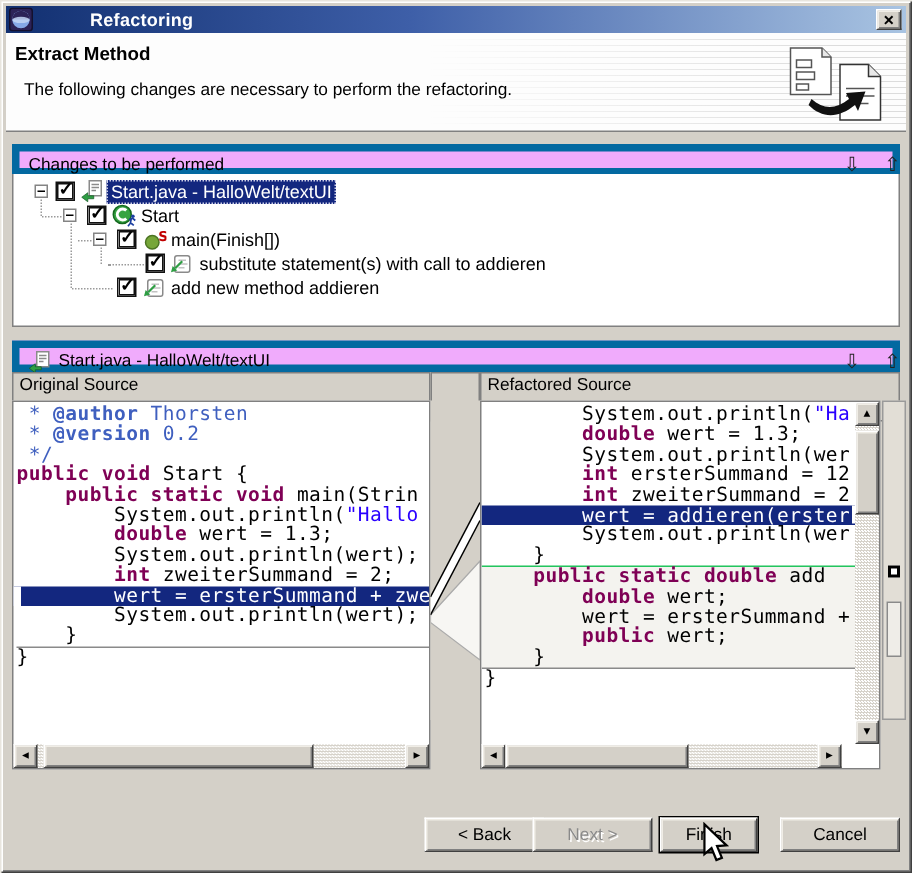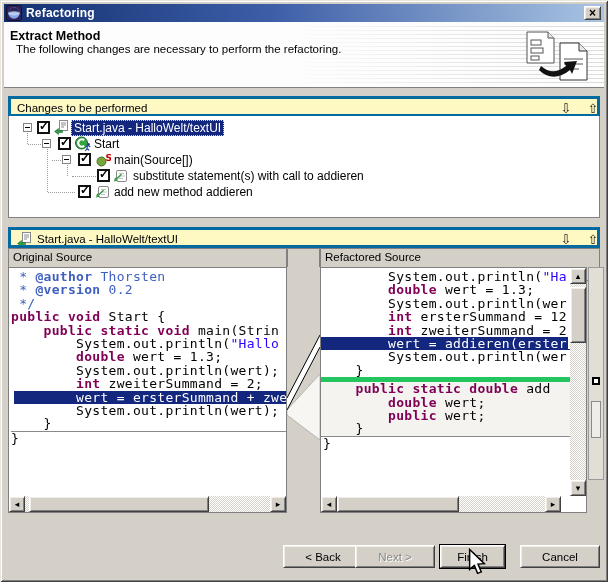--- a/index.html
+++ b/index.html
@@ -4,37 +4,37 @@
 <style>
   html,body{margin:0;padding:0;background:#d4d0c8;}
   *{box-sizing:border-box;}
   .dialog{position:relative;width:608px;height:582px;background:var(--bg,#d4d0c8);
     font-family:"Liberation Sans",sans-serif;overflow:hidden;
     box-shadow:inset 1px 1px 0 #e8e5de, inset -1px -1px 0 #404040,
                inset 2px 2px 0 #fff, inset -2px -2px 0 #808080;}
   
   .titlebar{position:absolute;left:4px;top:4px;width:600px;height:18px;
     background:linear-gradient(90deg,var(--tg1,#123071) 0%,#3e5fa8 45%,var(--tg2,#a9c4e2) 100%);
-    display:flex;align-items:center;}
+    display:flex;align-items:center;gap:34px;}
   .titlebar .tico{width:16px;height:16px;margin-left:2px;}
   .titlebar .ttext{color:#fff;font-weight:bold;font-size:12px;margin-left:4px;letter-spacing:.2px;}
   .closebtn{position:absolute;right:3px;top:2px;width:17px;height:14px;background:#d4d0c8;
     border:1px solid;border-color:#fff #404040 #404040 #fff;box-shadow:inset 1px 1px 0 #f0ede6,inset -1px -1px 0 #808080;
     font-size:12px;font-weight:bold;line-height:12px;text-align:center;color:#000;cursor:default;}
   
   .banner{position:absolute;left:4px;top:22px;width:600px;height:66px;background:#fdfdfd;
     border-bottom:1px solid #808080;}
   .banner .stripes{position:absolute;right:0;top:4px;width:320px;height:58px;
     background:linear-gradient(90deg,#fdfdfd 0%,rgba(253,253,253,0) 85%),
       repeating-linear-gradient(180deg,rgba(180,180,180,.45) 0 1px,transparent 1px 4px);}
   .banner .btitle{position:absolute;left:6px;top:7px;font-size:12.5px;font-weight:bold;color:#000;}
-  .banner .bdesc{position:absolute;left:12px;top:21px;font-size:11.5px;color:#000;}
+  .banner .bdesc{position:absolute;left:12px;top:32px;font-size:11.5px;color:#000;}
   .banner .bicon{position:absolute;right:14px;top:7px;width:66px;height:54px;}
   
-  .gstrip{position:absolute;background:#fef9c3;border:3px solid #0369a1;font-size:11.5px;color:#000;}
+  .gstrip{position:absolute;background:#f0abfc;border:5px solid #0369a1;font-size:11.5px;color:#000;}
   .gstrip .gtitle{position:absolute;left:6px;top:0;line-height:19px;}
   .gstrip .gtitle.with-ico{left:26px;}
   .gstrip .gico{position:absolute;left:5px;top:2px;width:16px;height:16px;}
   .garrow{position:absolute;top:1px;width:18px;height:17px;text-align:center;line-height:17px;
     font-size:13px;color:#222;font-family:"DejaVu Sans",sans-serif;cursor:default;}
   .treebox{position:absolute;left:8px;top:116px;width:592px;height:102px;background:#fff;
     border:1px solid #808080;border-top:none;}
   .trow{position:absolute;left:0;width:100%;height:16px;font-size:12px;}
   .expander{position:absolute;top:3px;width:9px;height:9px;background:#fff;border:1px solid #848484;}
   .expander::before{content:"";position:absolute;left:1px;top:3px;width:5px;height:1px;background:#000;}
@@ -56,21 +56,21 @@
   .cline{position:relative;height:13.4px;line-height:13.4px;white-space:pre;
     font-family:"DejaVu Sans Mono",monospace;font-size:13px;letter-spacing:.3px;}
   .c-k{color:var(--kw,#7f0055);font-weight:bold;}
   .c-s{color:var(--str,#2a00ff);}
   .c-d{color:var(--doc,#3f5fbf);}
   .c-dt{color:var(--doc,#3f5fbf);font-weight:bold;}
   .c-p{color:#000;}
   .cline.sel{background:var(--sel,#13277f);margin-left:-2px;padding-left:2px;}
   .cline.sel span{color:#fff;font-weight:normal;}
   .cline.sep{border-top:1px solid #8a8a8a;}
-  .addregion{background:var(--addbg,#f4f3ef);border-top:5px solid #22c55e;border-bottom:1px solid #8a8a8a;margin-left:-2px;padding-left:2px;}
+  .addregion{background:var(--addbg,#f4f3ef);border-top:1px solid #22c55e;border-bottom:1px solid #8a8a8a;margin-left:-2px;padding-left:2px;}
   .caret-l{position:absolute;left:-2px;top:0;bottom:0;width:7px;background:#fff;}
   .caret-r{display:inline-block;width:5px;height:12px;background:#fff;vertical-align:-1px;margin-left:1px;}
   
   .sb3d{background:#d4d0c8;border:1px solid;border-color:#fff #404040 #404040 #fff;
     box-shadow:inset 1px 1px 0 #f0ede6,inset -1px -1px 0 #808080;}
   .sbtn{position:absolute;width:16px;height:16px;display:flex;align-items:center;justify-content:center;
     font-size:9px;color:#000;font-family:"DejaVu Sans",sans-serif;cursor:default;}
   .trough{position:absolute;background:repeating-conic-gradient(#ffffff 0% 25%,#d6d2ca 25% 50%) 0 0/2px 2px;}
   .thumb{position:absolute;}
   .hsb{position:absolute;height:16px;bottom:0;}
@@ -164,21 +164,21 @@
       </div>
       <div class="trow" style="top: 36px;">
         <span class="expander" style="left: 53px;"></span>
         <span class="cb" style="left: 69px;">
           <span class="ck">✓</span>
         </span>
         <span class="ticon" style="left: 86px;"><svg width="16" height="16" viewBox="0 0 16 16">
             <circle cx="6.5" cy="9.5" r="4.5" fill="#76a639" stroke="#4c7423"></circle>
             <text x="10.5" y="8.5" font-size="9" font-weight="bold" fill="#c00000" font-family="DejaVu Sans,sans-serif">S</text>
           </svg></span>
-        <span class="tlabel" style="left: 105px;">main(Source[])</span>
+        <span class="tlabel" style="left: 105px;">main(Finish[])</span>
       </div>
       <div class="trow" style="top: 52px;">
         <span class="cb" style="left: 88px;">
           <span class="ck">✓</span>
         </span>
         <span class="ticon" style="left: 104px;"><svg width="16" height="16" viewBox="0 0 16 16">
             <rect x="3.5" y="2.5" width="10" height="11" rx="1.5" fill="#fff" stroke="#8a8a8a"></rect>
             <path d="M6 5.5 h5 M6 8 h6 M6 10.5 h4" stroke="#c2c2c2" fill="none"></path>
             <path d="M1 13.5 l4.2 -1.1 -3.1 -3.1 z" fill="#2f9e44"></path>
             <path d="M3.8 10.8 L8.5 6.2" stroke="#2f9e44" stroke-width="1.5"></path>
@@ -253,20 +253,21 @@
         <div class="cline"><span class="c-p">        </span><span class="c-k">double</span><span class="c-p"> wert = 1.3;</span></div>
         <div class="cline"><span class="c-p">        System.out.println(wer</span></div>
         <div class="cline"><span class="c-p">        </span><span class="c-k">int</span><span class="c-p"> ersterSummand = 12</span></div>
         <div class="cline"><span class="c-p">        </span><span class="c-k">int</span><span class="c-p"> zweiterSummand = 2</span></div>
         <div class="cline sel"><span class="c-p">        wert = addieren(erster</span><span class="caret-r"></span></div>
         <div class="cline"><span class="c-p">        System.out.println(wer</span></div>
         <div class="cline"><span class="c-p">    }</span></div>
         <div class="addregion">
           <div class="cline"><span class="c-p">    </span><span class="c-k">public static double</span><span class="c-p"> add</span></div>
           <div class="cline"><span class="c-p">        </span><span class="c-k">double</span><span class="c-p"> wert;</span></div>
+          <div class="cline"><span class="c-p">        wert = ersterSummand +</span></div>
           <div class="cline"><span class="c-p">        </span><span class="c-k">public</span><span class="c-p"> wert;</span></div>
           <div class="cline"><span class="c-p">    }</span></div>
         </div>
         <div class="cline"><span class="c-p">}</span></div>
       </div>
     <div style="position:absolute;right:0;top:0;bottom:16px;width:16px;">
       <div class="trough" style="left:0;right:0;top:0;bottom:0;"></div>
       <div class="sbtn sb3d" style="left:0;top:0;">▴</div>
       <div class="thumb sb3d" style="left:0;top:19px;width:16px;height:56px;"></div>
       <div class="sbtn sb3d" style="left:0;bottom:0;">▾</div>

